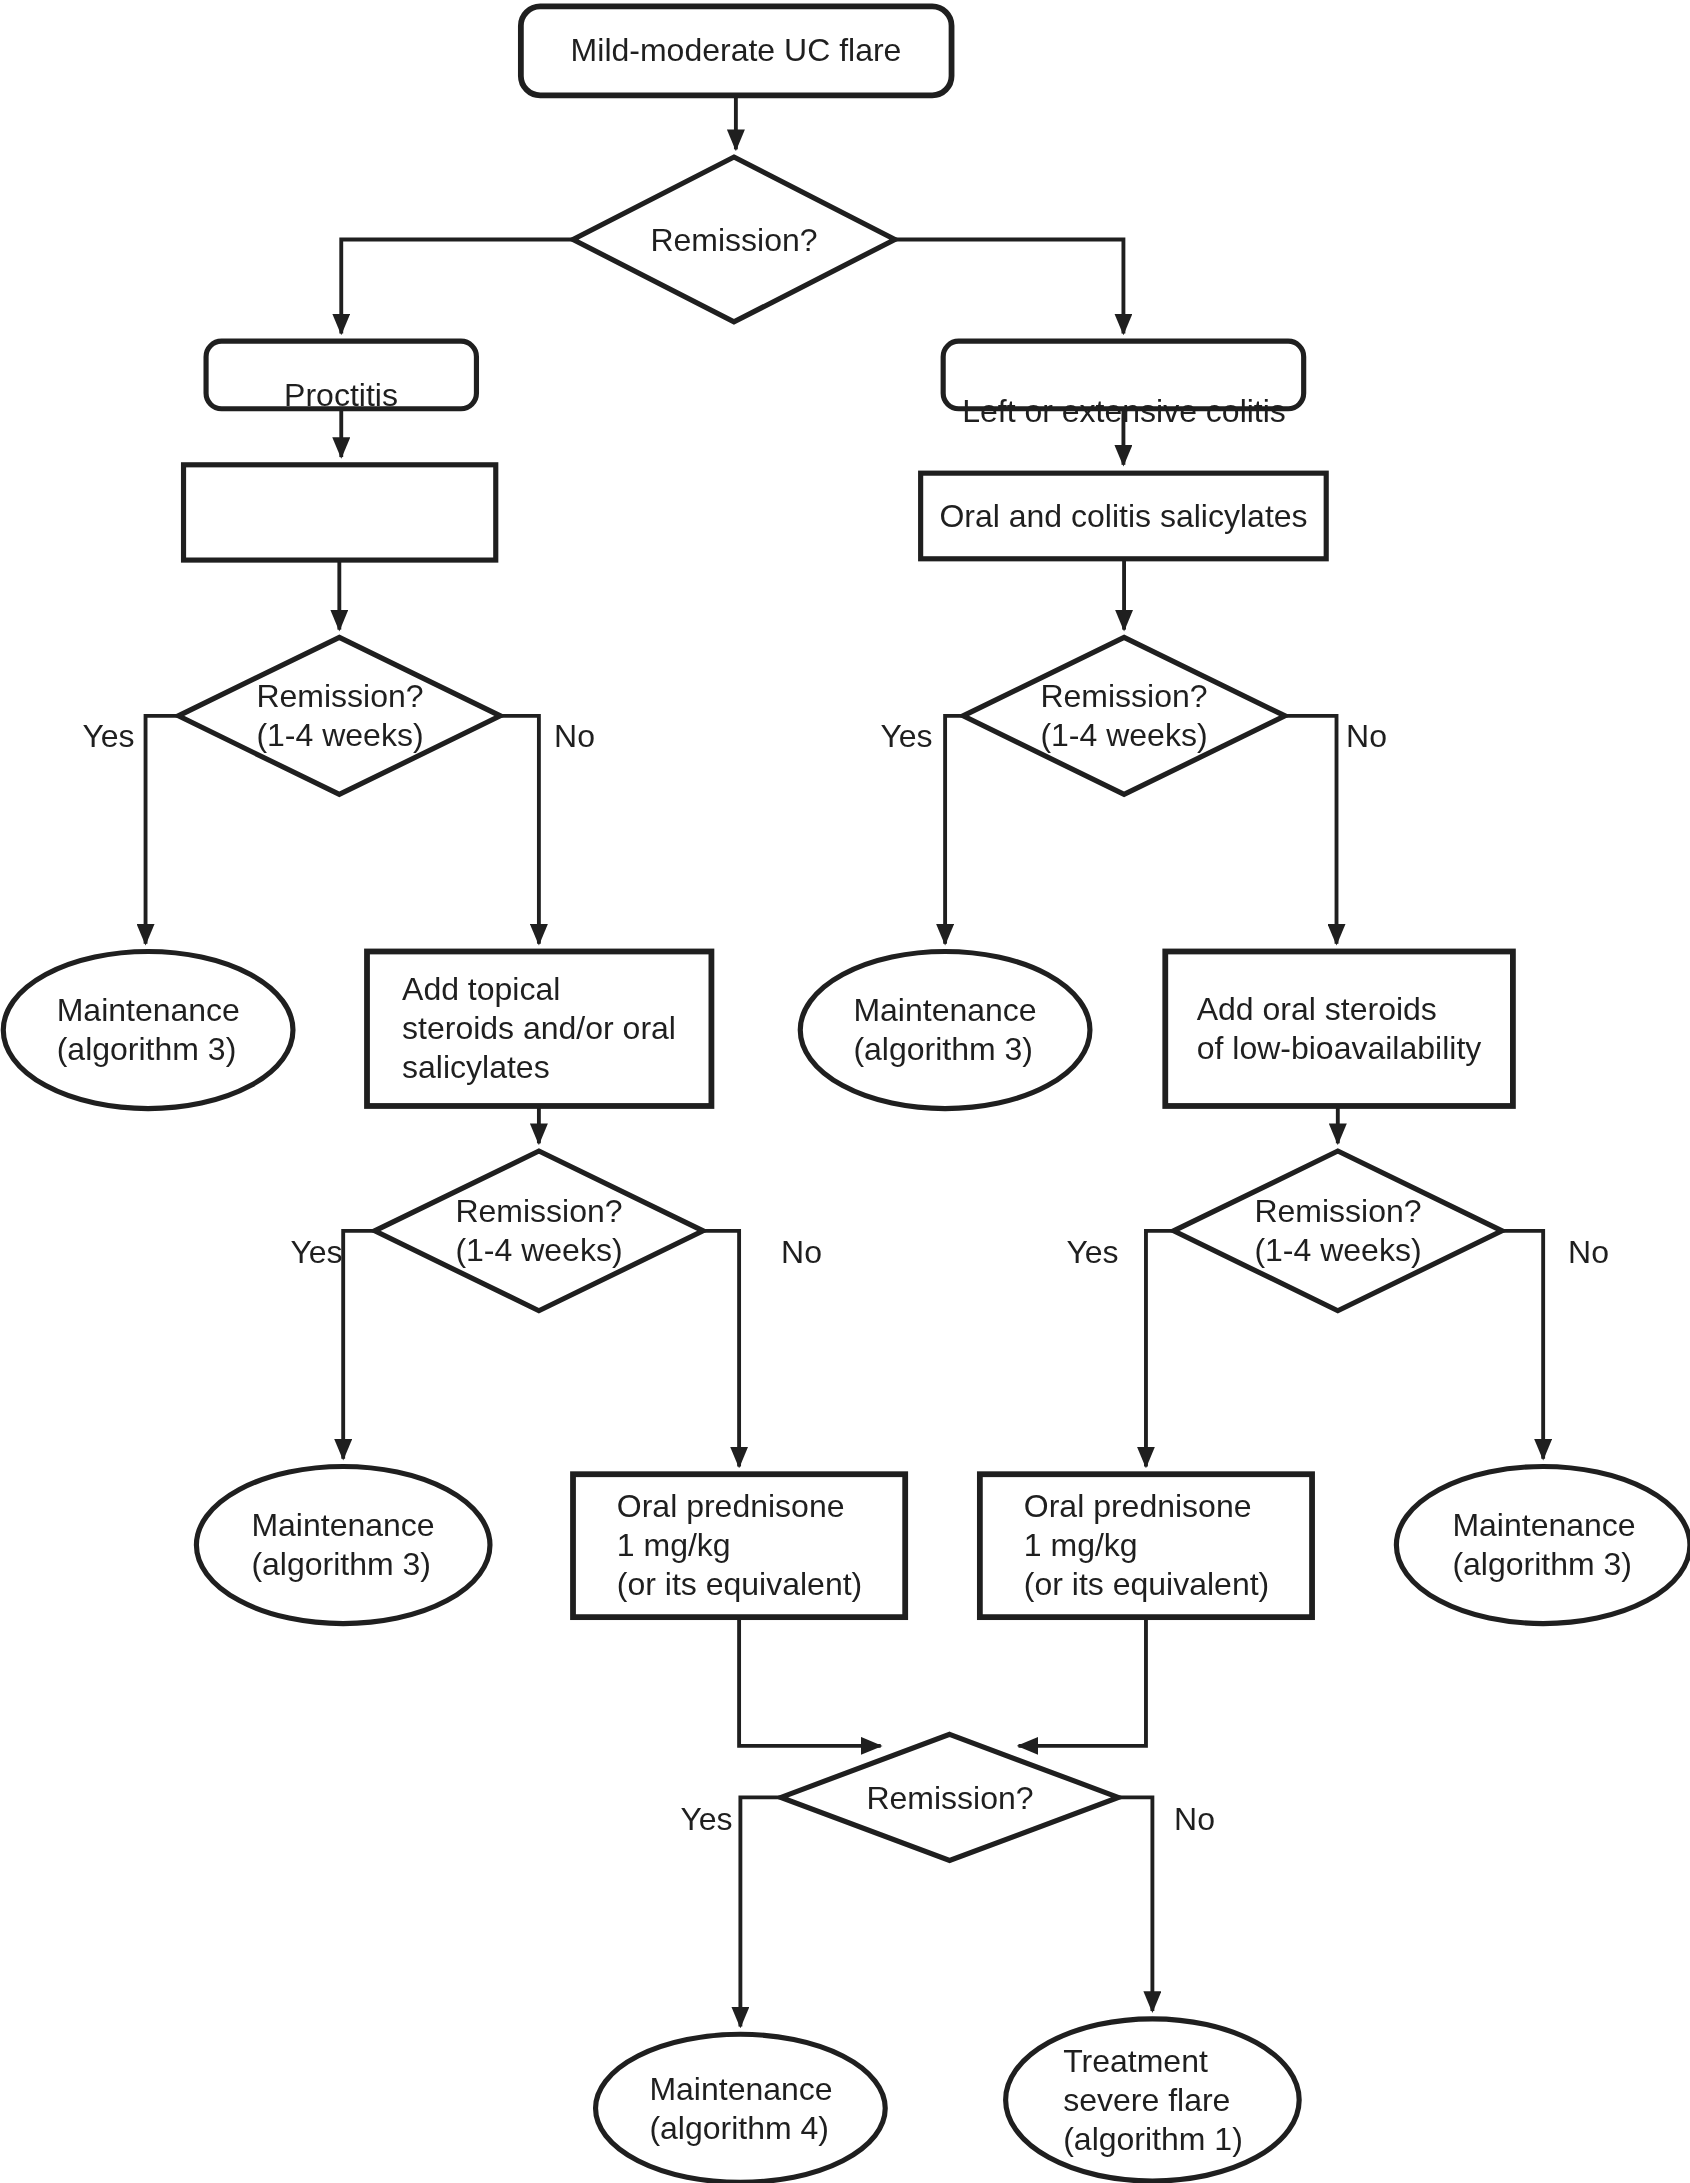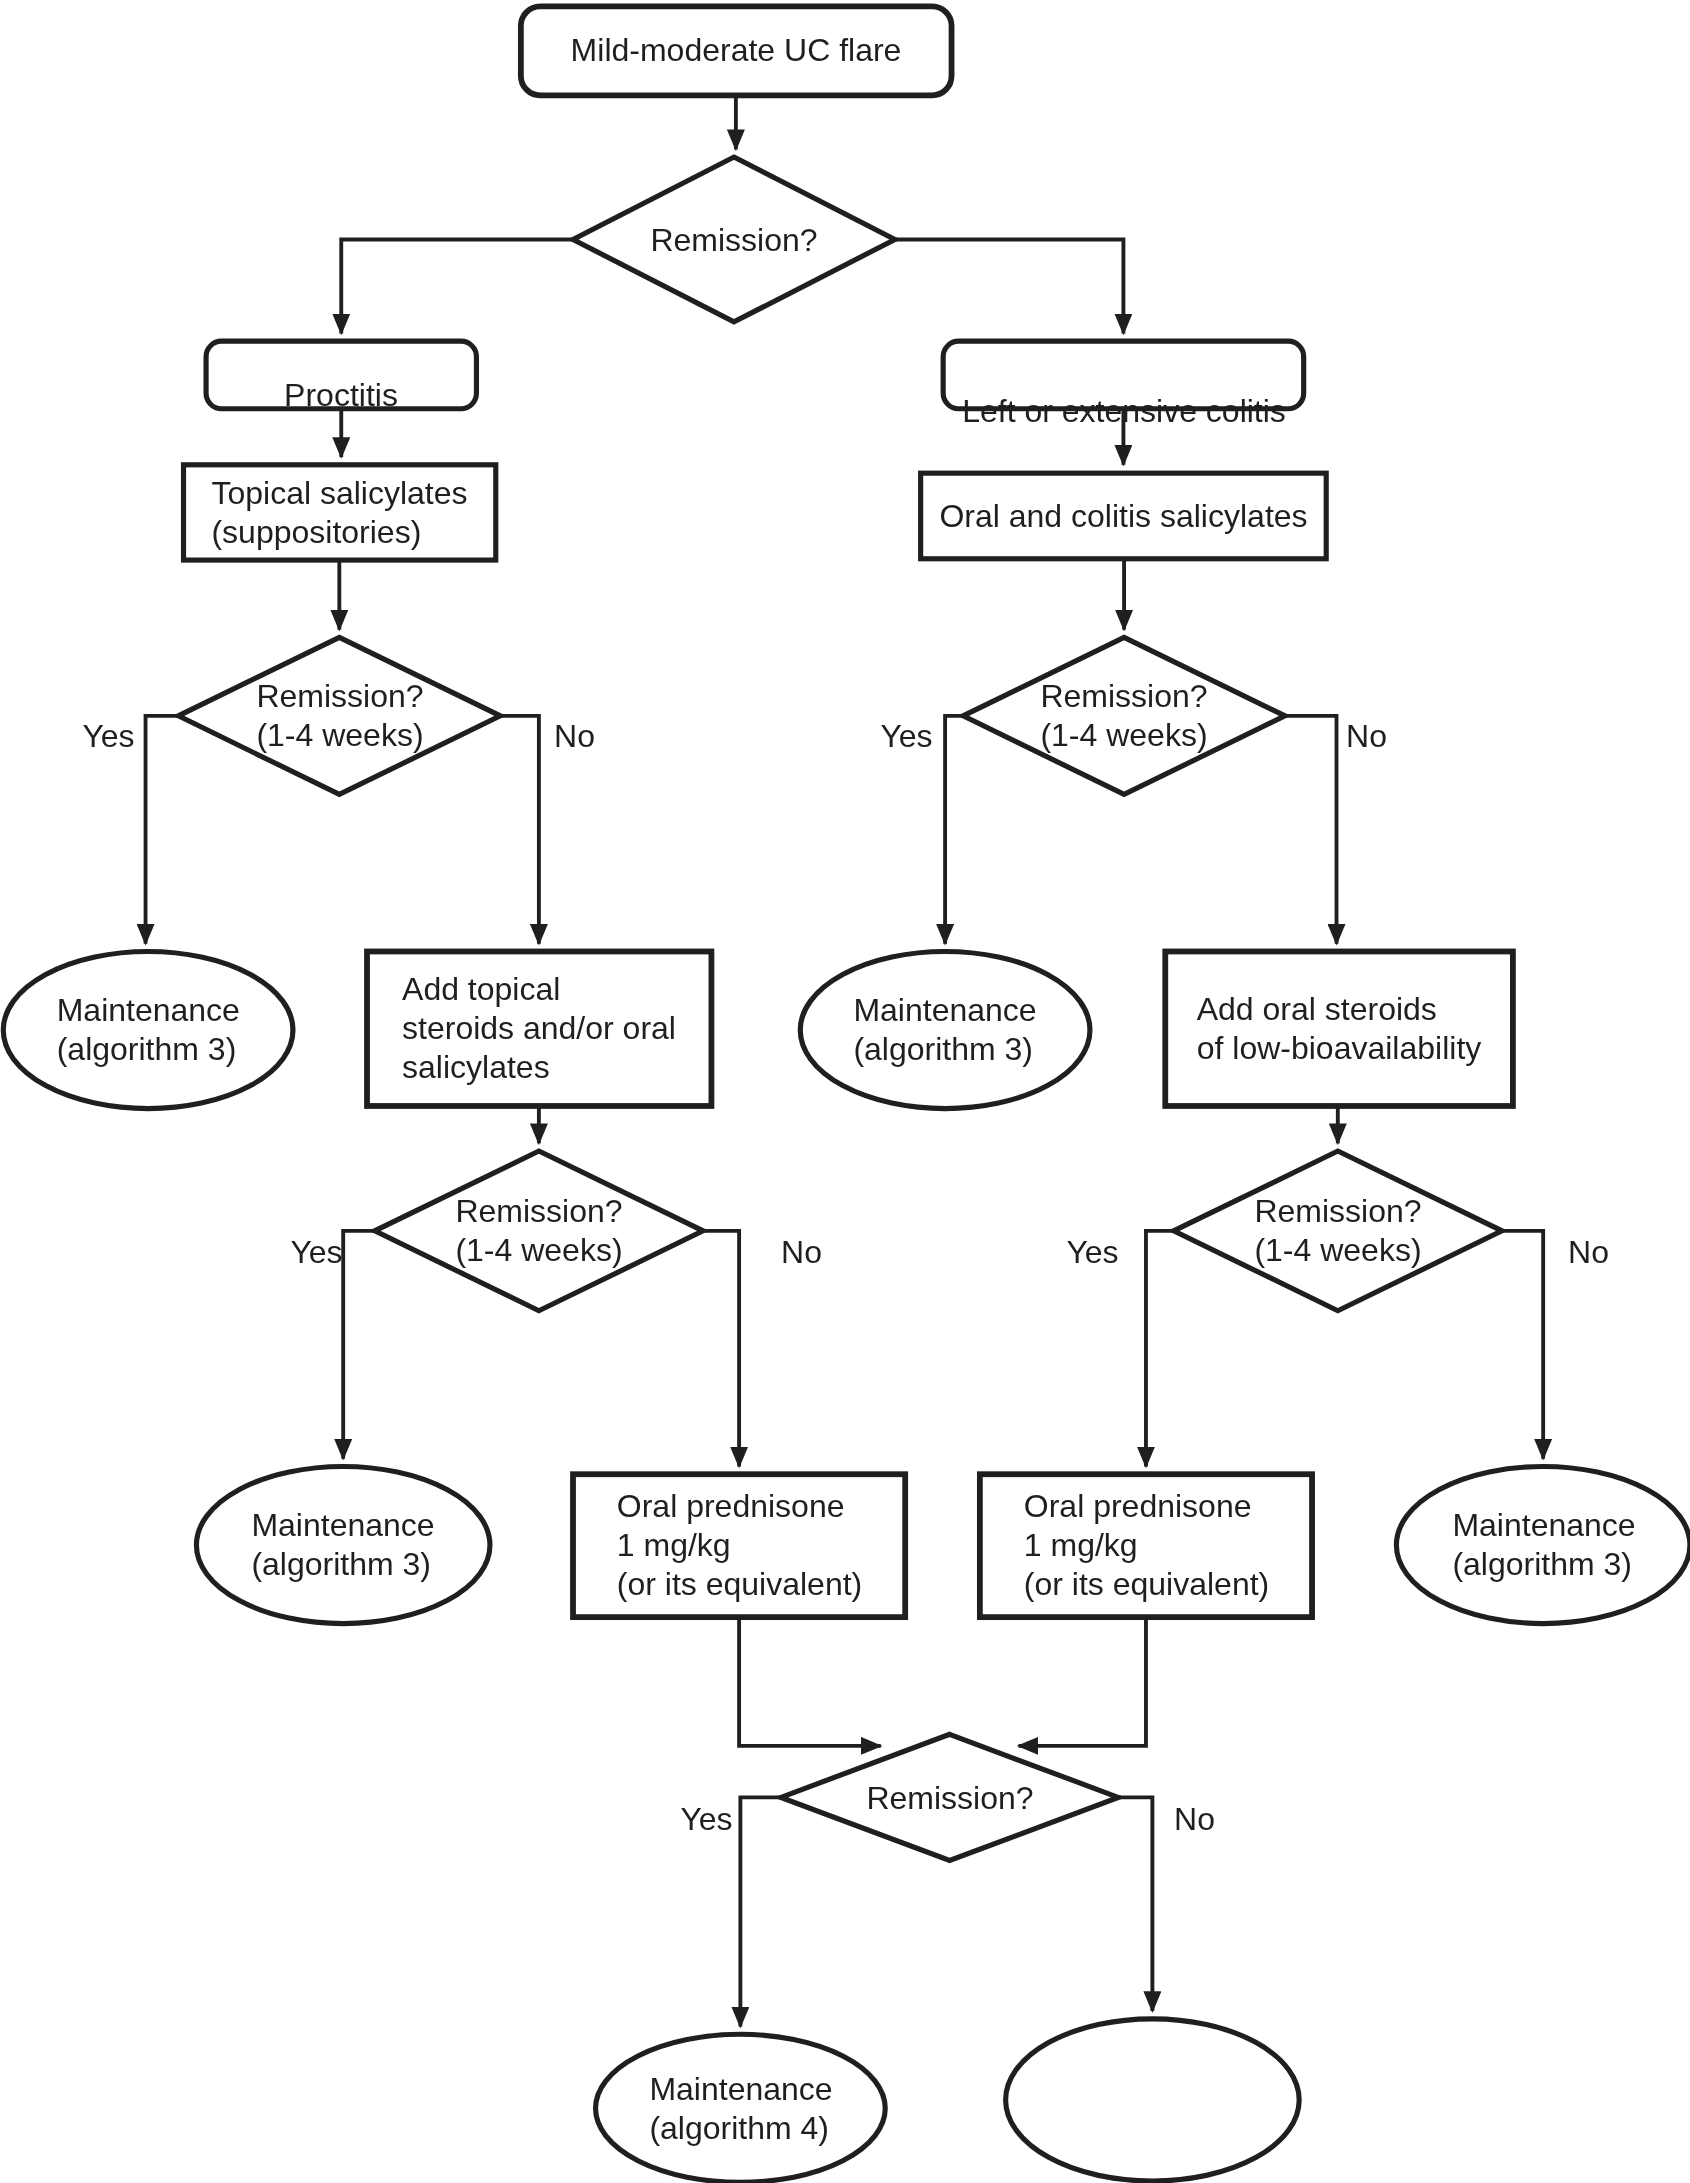--- a/index.html
+++ b/index.html
@@ -68,22 +68,20 @@
     <ellipse class="shape" cx="2397" cy="2400" rx="228" ry="122" stroke-width="8"></ellipse>
     <polygon class="shape" stroke-width="8" points="1475,2694 1737,2792 1475,2890 1213,2792"></polygon>
     <ellipse class="shape" cx="1150" cy="3275" rx="225" ry="115" stroke-width="8"></ellipse>
     <ellipse class="shape" cx="1790" cy="3262" rx="228" ry="126" stroke-width="8"></ellipse>
   </svg>
 
   <div class="node-label" style="left:543px;top:18.7px;width:386px;height:64px;">Mild-moderate UC flare</div>
   <div class="node-label" style="left:605px;top:214px;width:258px;height:52px;">Remission?</div>
   <div class="node-label" style="left:212px;top:369px;width:258px;height:52px;">Proctitis</div>
   <div class="node-label" style="left:950px;top:349px;width:348px;height:52px;margin-top:36px;">Left or extensive colitis</div>
-  <div class="node-label" style="left:188px;top:461px;width:303px;height:103px;">Topical salicylates
-(suppositories)</div>
   <div class="node-label" style="left:927px;top:490px;width:393px;height:52px;">Oral and colitis salicylates</div>
   <div class="node-label" style="left:211px;top:671px;width:258px;height:90px;">Remission?
 (1-4 weeks)</div>
   <div class="node-label" style="left:995px;top:671px;width:258px;height:90px;">Remission?
 (1-4 weeks)</div>
   <div class="node-label" style="left:19.3px;top:985px;width:258px;height:90px;">Maintenance
 (algorithm 3)</div>
   <div class="node-label" style="left:378px;top:964px;width:322px;height:129px;">Add topical
 steroids and/or oral
 salicylates</div>
@@ -101,20 +99,23 @@
 1 mg/kg
 (or its equivalent)</div>
   <div class="node-label" style="left:992px;top:1481px;width:309px;height:129px;">Oral prednisone
 1 mg/kg
 (or its equivalent)</div>
   <div class="node-label" style="left:1415px;top:1500px;width:258px;height:90px;">Maintenance
 (algorithm 3)</div>
   <div class="node-label" style="left:821px;top:1772px;width:258px;height:52px;">Remission?</div>
   <div class="node-label" style="left:612px;top:2064px;width:258px;height:90px;">Maintenance
 (algorithm 4)</div>
+  <div class="node-label" style="left:1024px;top:2036px;width:258px;height:129px;">Treatment
+severe flare
+(algorithm 1)</div>
 
   <div class="branch-label" style="left:57px;top:716px;width:103px;height:39px;">Yes</div>
   <div class="branch-label" style="left:523px;top:716px;width:103px;height:39px;">No</div>
   <div class="branch-label" style="left:855px;top:716px;width:103px;height:39px;">Yes</div>
   <div class="branch-label" style="left:1315px;top:716px;width:103px;height:39px;">No</div>
   <div class="branch-label" style="left:265px;top:1232px;width:103px;height:39px;">Yes</div>
   <div class="branch-label" style="left:750px;top:1232px;width:103px;height:39px;">No</div>
   <div class="branch-label" style="left:1041px;top:1232px;width:103px;height:39px;">Yes</div>
   <div class="branch-label" style="left:1537px;top:1232px;width:103px;height:39px;">No</div>
   <div class="branch-label" style="left:655px;top:1799px;width:103px;height:39px;">Yes</div>

